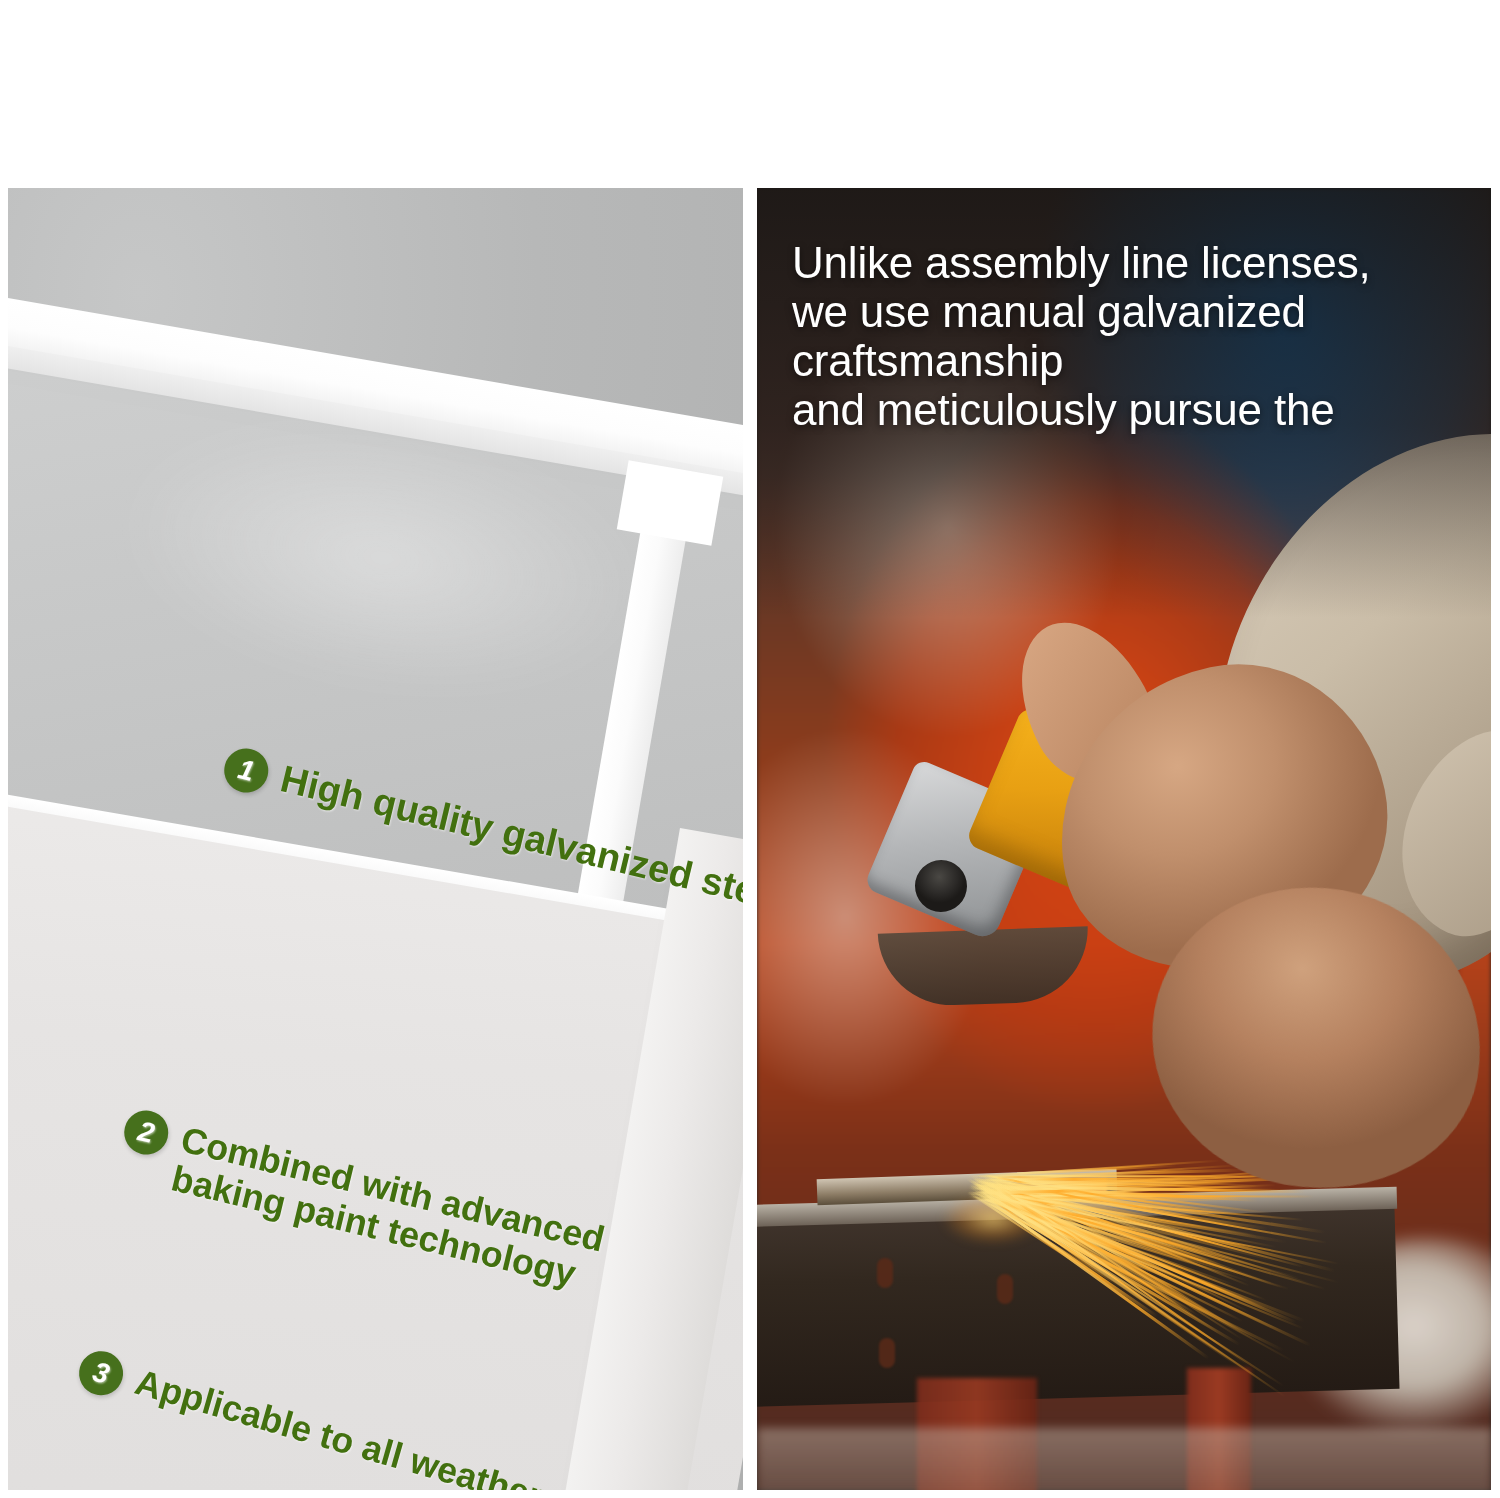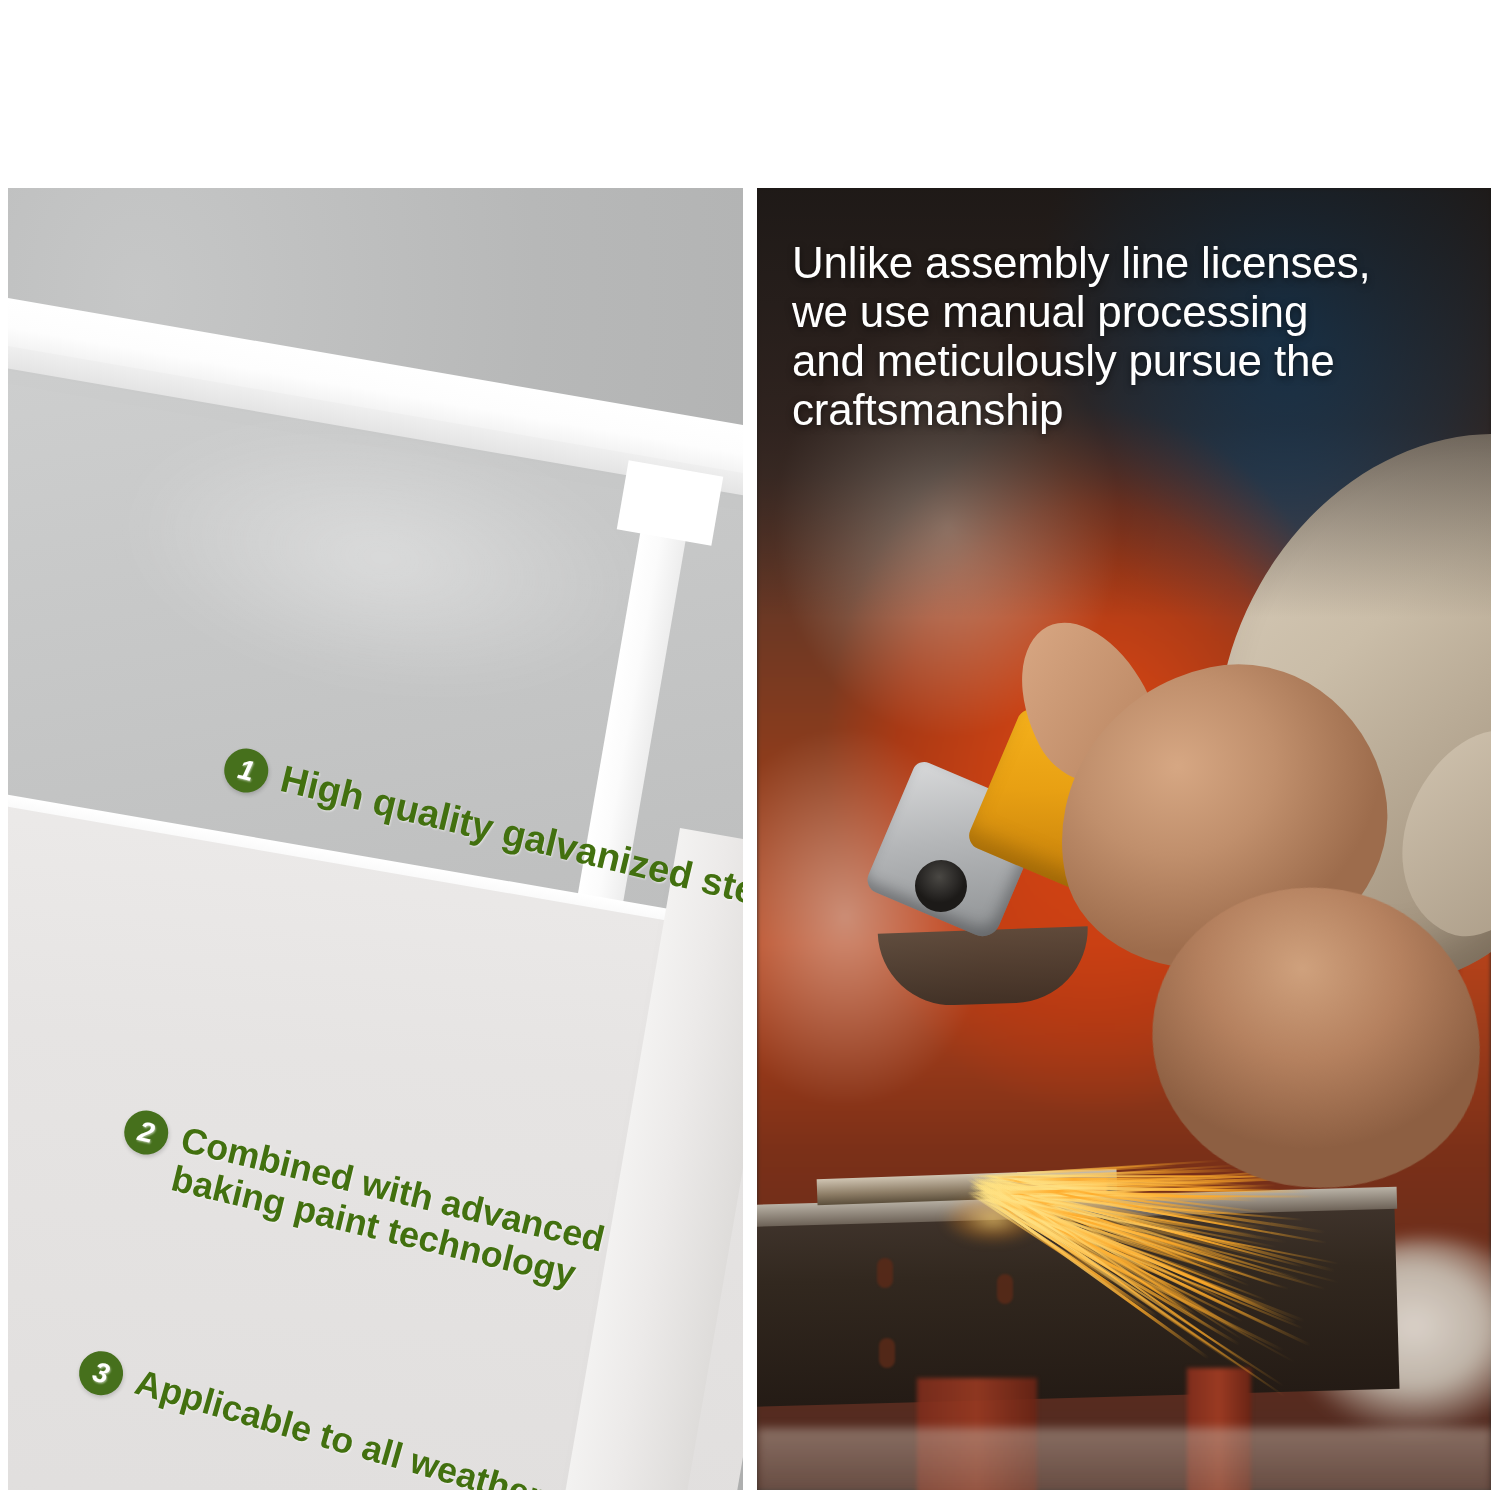--- a/index.html
+++ b/index.html
@@ -597,22 +597,22 @@
       <div class="sleeve"></div>
       <div class="sleeve-cuff"></div>
       <div class="thumb"></div>
       <div class="hand-upper"></div>
       <div class="hand-lower"></div>
 
       <div class="ws-dark-top"></div>
 
       <div class="ws-text">
         <div>Unlike assembly line licenses,</div>
-        <div>we use manual processing</div>
+        <div>we use manual galvanized</div>
+        <div>craftsmanship</div>
         <div>and meticulously pursue the</div>
-        <div>craftsmanship</div>
       </div>
     </div>
 
   </div>
 
   <div class="edge-frame"></div>
 </div>
 
 </body></html>

